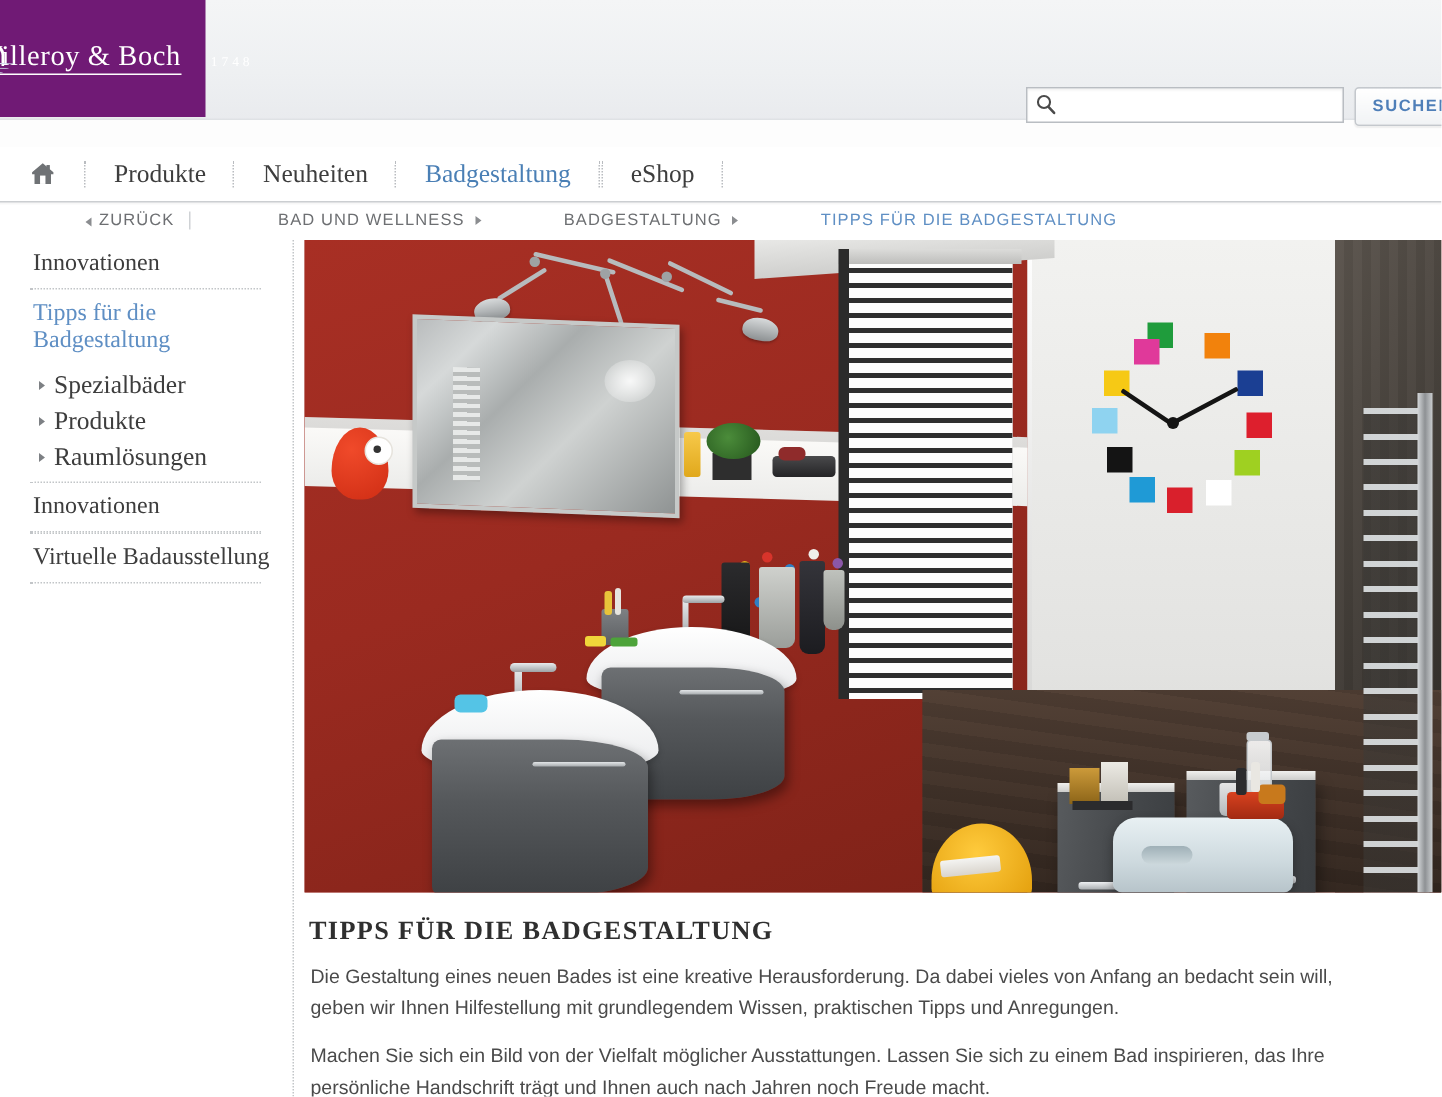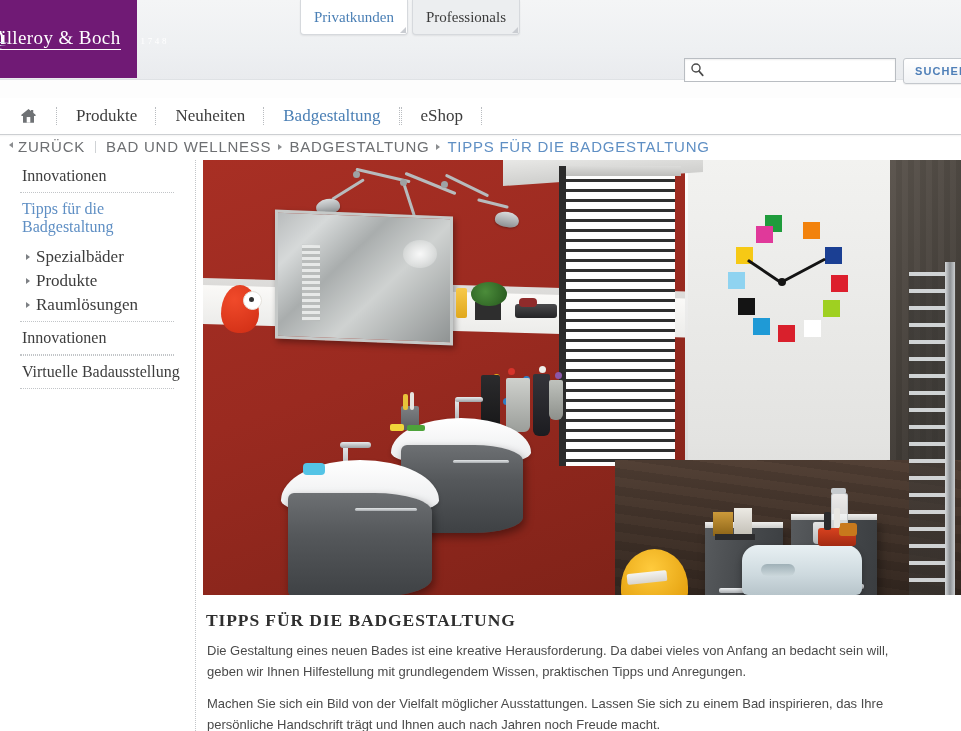--- a/index.html
+++ b/index.html
@@ -60,21 +60,21 @@
   .nav-home{width:56px;height:36px;display:flex;align-items:center;justify-content:center;cursor:pointer;}
   .nav-sep{width:1px;height:18px;border-left:1px dotted #b9bcc0;}
   .nav-item{font-family:"Liberation Serif", serif;font-size:17px;color:#3d3d3d;
     padding:0 18px;line-height:36px;cursor:pointer;white-space:nowrap;}
   .nav-item.active{color:#4a7fb5;}
   .nav-shadow{position:absolute;left:0;top:134px;width:961px;height:3px;
     background:linear-gradient(180deg,rgba(0,0,0,.07),rgba(0,0,0,0));}
 
   
   .crumbbar{position:absolute;left:0;top:137px;width:961px;height:19px;display:flex;align-items:center;}
-  .crumb{font-size:15px;letter-spacing:.75px;color:#6d6f72;white-space:nowrap;cursor:pointer;}
+  .crumb{font-size:11px;letter-spacing:.75px;color:#6d6f72;white-space:nowrap;cursor:pointer;margin-left:48px;}
   .crumb.back{color:#6d6f72;padding-left:18px;position:relative;}
   .crumb.back .ar{position:absolute;left:9px;top:4px;width:0;height:0;
     border-top:3px solid transparent;border-bottom:3px solid transparent;border-right:4px solid #8b8d90;}
   .crumb-div{width:1px;height:12px;background:#cfd2d5;margin:0 10px;}
   .crumb-arrow{width:0;height:0;margin:0 7px;
     border-top:3px solid transparent;border-bottom:3px solid transparent;border-left:4px solid #8b8d90;}
   .crumb.current{color:#5f8fc4;}
 
   
   .sidebar{position:absolute;left:0;top:160px;width:192px;}
@@ -239,30 +239,20 @@
     <div class="logo-mark">
       <div class="logo-arch"></div>
       <div class="logo-wave w1"></div>
       <div class="logo-wave w2"></div>
       <div class="logo-wave w3"></div>
     </div>
     <div class="logo-name">Villeroy &amp; Boch</div>
     <div class="logo-year">1748</div>
   </div>
 
-  <div class="aud-tabs">
-    <div class="aud-tab active">
-      <span>Privatkunden</span>
-      <span class="fold"></span>
-    </div>
-    <div class="aud-tab inactive">
-      <span>Professionals</span>
-      <span class="fold"></span>
-    </div>
-  </div>
 
   <div class="search-wrap">
     <div class="search-box">
       <svg class="search-ico" viewBox="0 0 16 16">
         <circle cx="6.4" cy="6.4" r="4.3" fill="none" stroke="#4a4a4a" stroke-width="1.5"></circle>
         <line x1="9.6" y1="9.8" x2="13.6" y2="14.2" stroke="#4a4a4a" stroke-width="1.8" stroke-linecap="round"></line>
       </svg>
       <input class="search-input" type="text" placeholder="" style="">
     </div>
     <div class="search-btn">SUCHEN</div>

